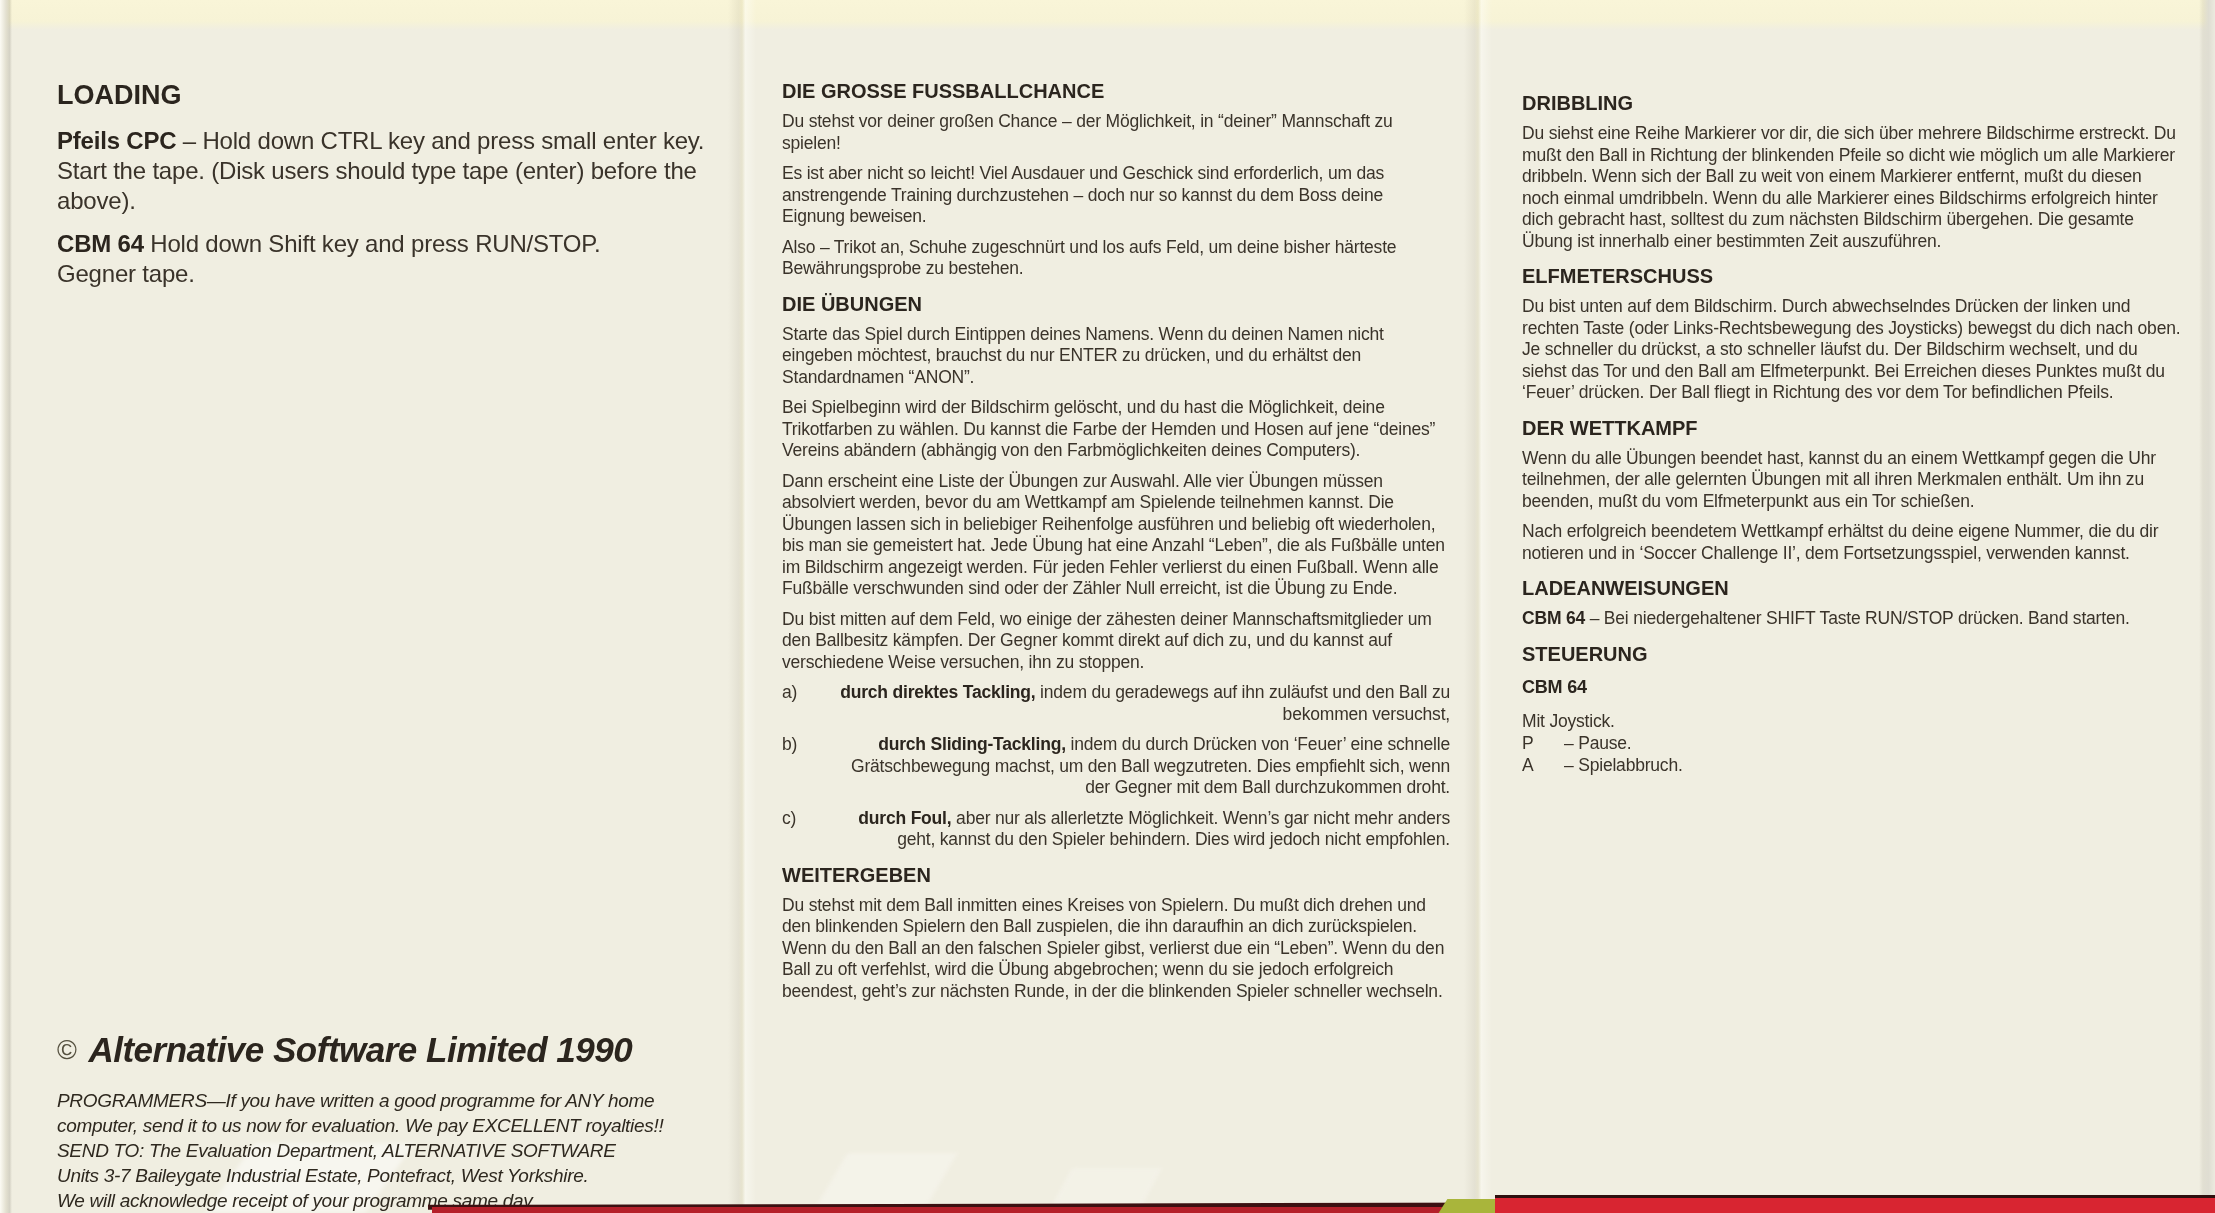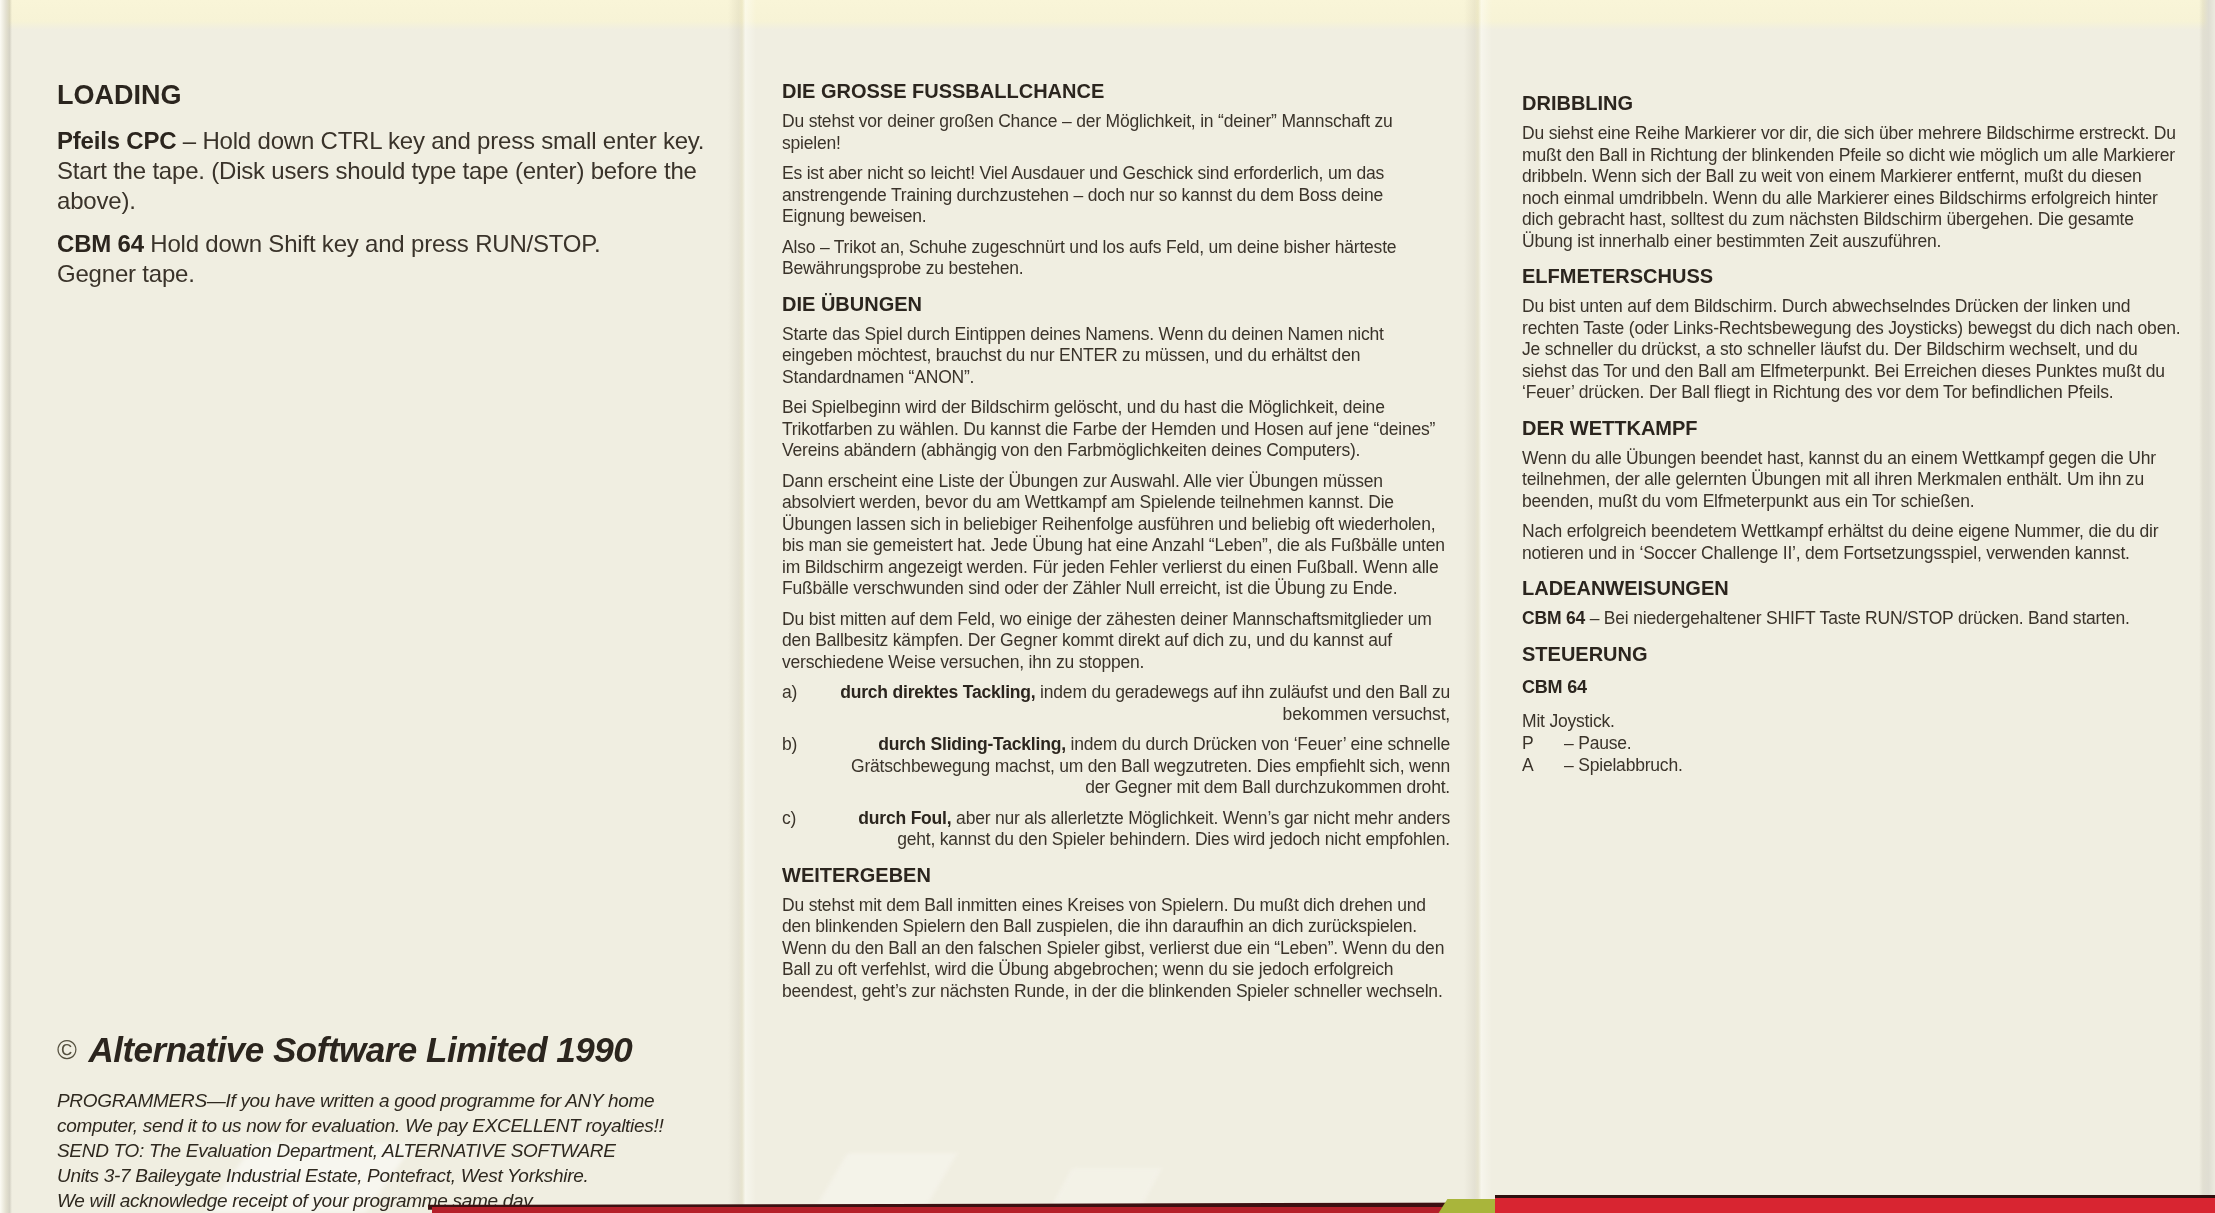--- a/index.html
+++ b/index.html
@@ -153,21 +153,21 @@
     <div>We will acknowledge receipt of your programme same day.</div>
   </div>
 
   <section class="col col-mid">
     <h2>DIE GROSSE FUSSBALLCHANCE</h2>
     <p>Du stehst vor deiner großen Chance – der Möglichkeit, in “deiner” Mannschaft zu spielen!</p>
     <p>Es ist aber nicht so leicht! Viel Ausdauer und Geschick sind erforderlich, um das anstrengende Training durchzustehen – doch nur so kannst du dem Boss deine Eignung beweisen.</p>
     <p>Also – Trikot an, Schuhe zugeschnürt und los aufs Feld, um deine bisher härteste Bewährungsprobe zu bestehen.</p>
 
     <h2>DIE ÜBUNGEN</h2>
-    <p>Starte das Spiel durch Eintippen deines Namens. Wenn du deinen Namen nicht eingeben möchtest, brauchst du nur ENTER zu müssen, und du erhältst den Standardnamen “ANON”.</p>
+    <p>Starte das Spiel durch Eintippen deines Namens. Wenn du deinen Namen nicht eingeben möchtest, brauchst du nur ENTER zu drücken, und du erhältst den Standardnamen “ANON”.</p>
     <p>Bei Spielbeginn wird der Bildschirm gelöscht, und du hast die Möglichkeit, deine Trikotfarben zu wählen. Du kannst die Farbe der Hemden und Hosen auf jene “deines” Vereins abändern (abhängig von den Farbmöglichkeiten deines Computers).</p>
     <p>Dann erscheint eine Liste der Übungen zur Auswahl. Alle vier Übungen müssen absolviert werden, bevor du am Wettkampf am Spielende teilnehmen kannst. Die Übungen lassen sich in beliebiger Reihenfolge ausführen und beliebig oft wiederholen, bis man sie gemeistert hat. Jede Übung hat eine Anzahl “Leben”, die als Fußbälle unten im Bildschirm angezeigt werden. Für jeden Fehler verlierst du einen Fußball. Wenn alle Fußbälle verschwunden sind oder der Zähler Null erreicht, ist die Übung zu Ende.</p>
 
     <p>Du bist mitten auf dem Feld, wo einige der zähesten deiner Mannschaftsmitglieder um den Ballbesitz kämpfen. Der Gegner kommt direkt auf dich zu, und du kannst auf verschiedene Weise versuchen, ihn zu stoppen.</p>
 
     <div class="li">
       <span class="li-label">a)</span>
       <span class="li-body"><b>durch direktes Tackling,</b><span> indem du geradewegs auf ihn zuläufst und den Ball zu bekommen versuchst,</span></span>
     </div>
     <div class="li">

